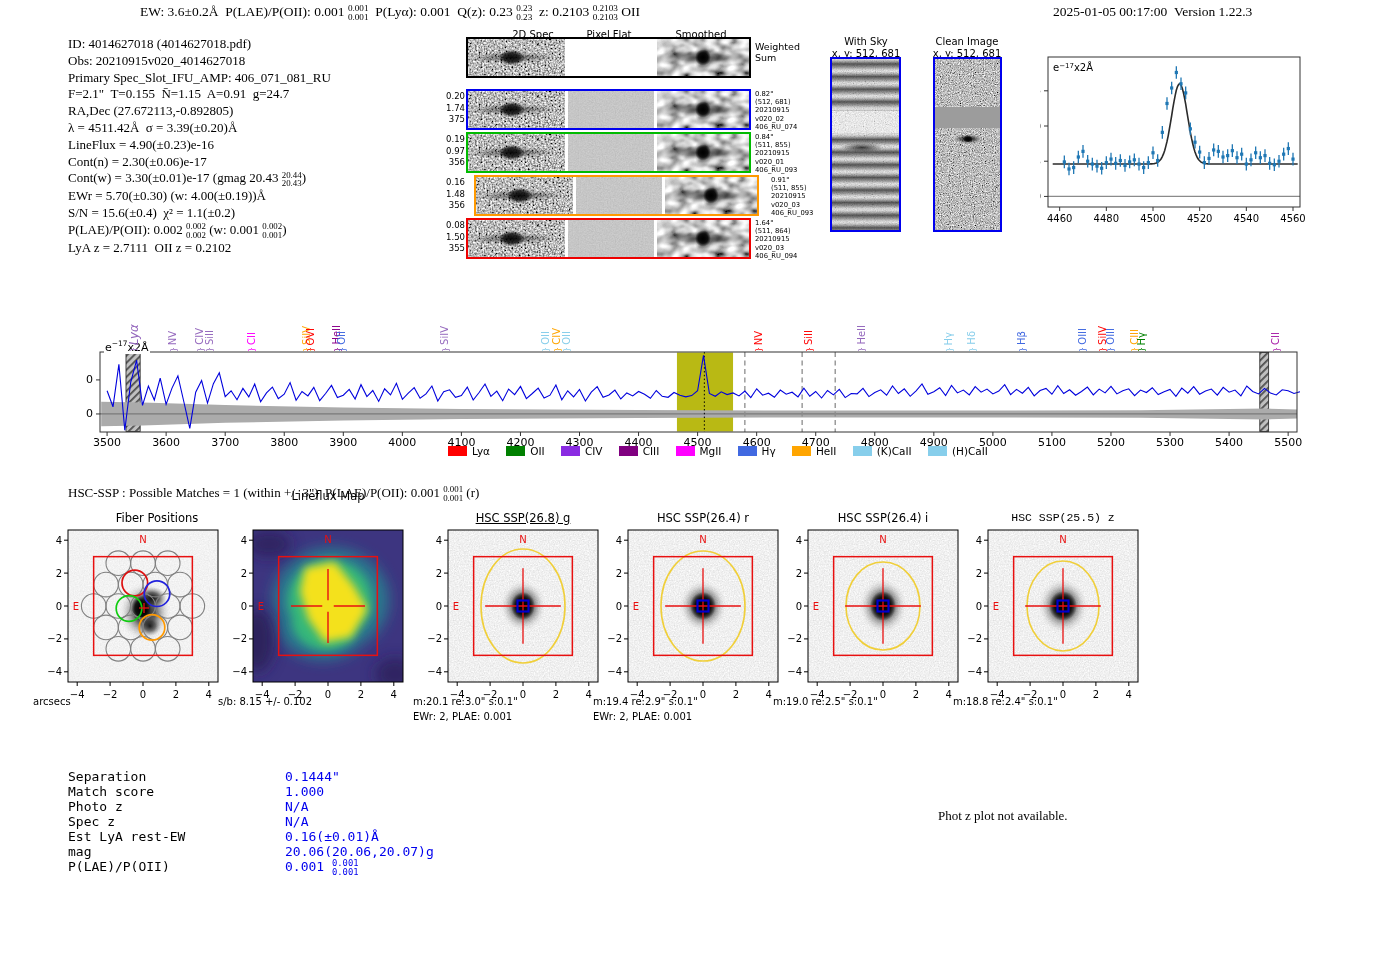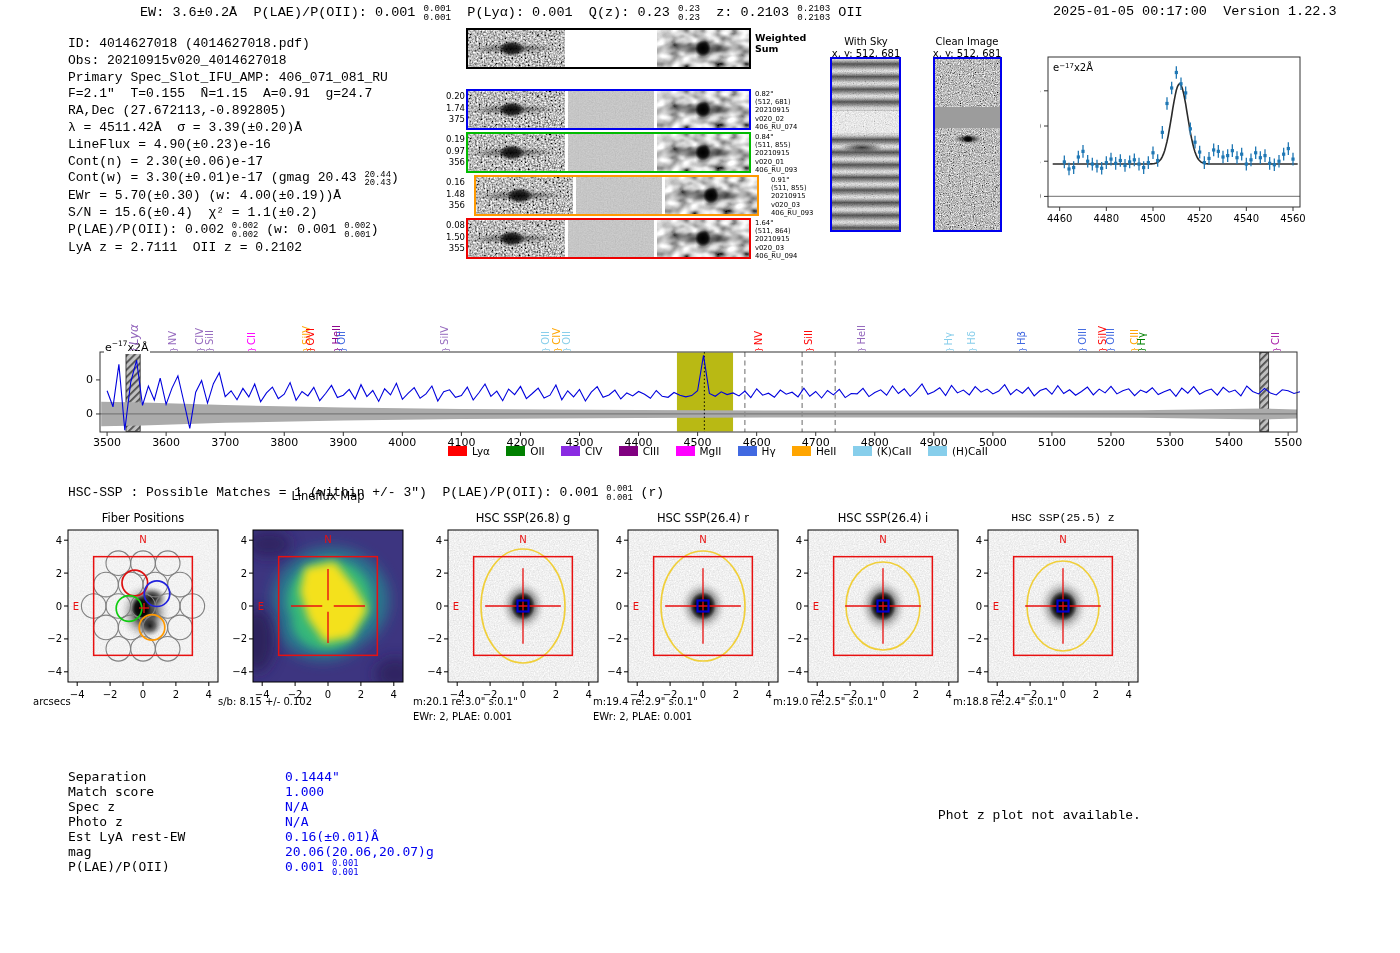--- a/index.html
+++ b/index.html
@@ -1,19 +1,19 @@
 <!DOCTYPE html>
 <html><head>
 <meta charset="utf-8">
 <style>
   html,body{margin:0;padding:0;}
   body{width:1400px;height:953px;background:#fff;position:relative;overflow:hidden;
        font-family:"DejaVu Sans", sans-serif;color:#000;}
   .abs{position:absolute;}
-  .mono{font-family:Liberation Mono, monospace;}
+  .mono{font-family:Liberation Serif, serif;}
   .pre{white-space:pre;}
   .hdr{font-size:13.5px;}
   .info-line{font-size:13px;line-height:16.8px;white-space:pre;}
   .frac{display:inline-block;vertical-align:-0.45em;line-height:1.0;font-size:0.68em;text-align:left;}
   .frac span{display:block;}
   .colhdr{font-size:10px;text-align:center;width:90px;}
   .spec-row{position:absolute;left:441px;display:flex;align-items:flex-start;}
   .spec-left{width:24px;margin-right:1px;font-size:8.5px;line-height:11.5px;text-align:right;padding-top:2px;font-family:"DejaVu Sans",sans-serif;}
   .spec-img{display:flex;gap:3px;background:#fff;}
   .spec-right{margin-left:4px;font-size:6.8px;line-height:8.2px;padding-top:1px;font-family:"DejaVu Sans",sans-serif;}
@@ -145,21 +145,21 @@
       <div class="info-line">EWr = 5.70(±0.30) (w: 4.00(±0.19))Å</div>
       <div class="info-line">S/N = 15.6(±0.4)  χ² = 1.1(±0.2)</div>
       <div class="info-line">P(LAE)/P(OII): 0.002 <span class="frac"><span>0.002</span><span>0.002</span></span> (w: 0.001 <span class="frac"><span>0.002</span><span>0.001</span></span>)</div>
       <div class="info-line">LyA z = 2.7111  OII z = 0.2102</div>
     </div>
 
   <div class="abs colhdr" style="left:488px;top:29px">2D Spec</div>
   <div class="abs colhdr" style="left:564px;top:29px">Pixel Flat</div>
   <div class="abs colhdr" style="left:656px;top:29px">Smoothed</div>
   <div id="spec2d-rows">
-      <div class="spec-row" style="top: 28px; font-weight: bold;">
+      <div class="spec-row" style="top: 37px;">
         <div class="spec-left"></div>
         <div class="spec-img" style="border:2px solid #000000">
           <svg width="97" height="37">
             <rect width="97" height="37" filter="url(#fGrain)"></rect>
             <ellipse cx="43.65" cy="18.5" rx="48.5" ry="6" fill="url(#gBlob)" opacity="0.55"></ellipse>
             <ellipse cx="43.65" cy="18.5" rx="13" ry="8" fill="url(#gBlobCore)" opacity="0.9"></ellipse>
           </svg>
           <svg width="86" height="37">
             <rect width="86" height="37" fill="#fff"></rect>
           </svg>
@@ -648,21 +648,21 @@
       </div>
       <div class="legend-item">
         <span class="legend-swatch" style="background: rgb(135, 206, 235);"></span>
         <span>(H)CaII</span>
       </div>
     </div>
 
   <div id="hsc-line" class="abs mono pre" style="left:68px;top:485px;font-size:13px">HSC-SSP : Possible Matches = 1 (within +/- 3")  P(LAE)/P(OII): 0.001 <span class="frac"><span>0.001</span><span>0.001</span></span> (r)</div>
 
   <div id="panels">
-      <div class="abs panel-title" style="left: 43px; top: 511px;">Fiber Positions</div>
+      <div class="abs panel-title" style="left: 57px; top: 511px;">Fiber Positions</div>
       <div class="abs panel-xlab" style="left: 33px; top: 696px;">arcsecs</div>
       <div class="abs" style="left: 42px; top: 528px;"><svg width="180" height="178" viewBox="0 0 180 178">
           <rect x="26" y="2" width="150" height="152" fill="#f6f6f6"></rect>
       <rect x="26" y="2" width="150" height="152" filter="url(#fLight)" opacity="0.55"></rect>
       <g clip-path="url(#clipPanel)">
         <ellipse cx="103" cy="84" rx="27" ry="31" fill="url(#gBlobSoft)"></ellipse>
         <ellipse cx="110" cy="70" rx="15" ry="11" fill="url(#gBlob)"></ellipse>
         <ellipse cx="108" cy="98" rx="11" ry="10" fill="url(#gBlob)" opacity="0.85"></ellipse>
         <ellipse cx="99" cy="80" rx="10" ry="13" fill="url(#gBlobCore)"></ellipse>
       </g>
@@ -760,21 +760,21 @@
           <text x="133.9" y="170" font-family="DejaVu Sans, sans-serif" fill="#000" font-size="10" text-anchor="middle">2</text>
           <line x1="22" y1="45.1" x2="26" y2="45.1" stroke="#000"></line>
           <text x="20" y="48.6" font-family="DejaVu Sans, sans-serif" fill="#000" font-size="10" text-anchor="end">2</text>
           <line x1="166.8" y1="154" x2="166.8" y2="158" stroke="#000"></line>
           <text x="166.8" y="170" font-family="DejaVu Sans, sans-serif" fill="#000" font-size="10" text-anchor="middle">4</text>
           <line x1="22" y1="12.200000000000003" x2="26" y2="12.200000000000003" stroke="#000"></line>
           <text x="20" y="15.700000000000003" font-family="DejaVu Sans, sans-serif" fill="#000" font-size="10" text-anchor="end">4</text>
           <text x="101" y="15" font-family="DejaVu Sans, sans-serif" fill="#e81010" font-size="10" text-anchor="middle">N</text>
           <text x="34" y="81.5" font-family="DejaVu Sans, sans-serif" fill="#e81010" font-size="10" text-anchor="middle">E</text>
         </svg></div>
-      <div class="abs panel-title" style="left: 423px; top: 511px;">HSC SSP(26.8) g</div>
+      <div class="abs panel-title" style="left: 423px; top: 511px; text-decoration: underline;">HSC SSP(26.8) g</div>
       <div class="abs panel-xlab" style="left: 413px; top: 696px;">m:20.1  re:3.0"  s:0.1"</div>
       <div class="abs panel-xlab" style="left: 413px; top: 711px;">EWr: 2, PLAE: 0.001</div>
       <div class="abs" style="left: 422px; top: 528px;"><svg width="180" height="178" viewBox="0 0 180 178">
           <rect x="26" y="2" width="150" height="152" filter="url(#fLight)"></rect>
           <ellipse cx="101" cy="78" rx="24" ry="27" fill="url(#gBlobSoft)"></ellipse>
           <ellipse cx="101" cy="78" rx="12" ry="14" fill="url(#gBlobCore)"></ellipse>
           <ellipse cx="101" cy="78" rx="42" ry="57" fill="none" stroke="#f0cf3a" stroke-width="1.6"></ellipse>
           <rect x="51.650000000000006" y="28.650000000000006" width="98.69999999999999" height="98.69999999999999" fill="none" stroke="#e81010" stroke-width="1.5"></rect>
           <line x1="101" y1="40.165000000000006" x2="101" y2="115.835" stroke="#e81010" stroke-width="1.3"></line>
           <line x1="63.165000000000006" y1="78" x2="138.83499999999998" y2="78" stroke="#e81010" stroke-width="1.3"></line>
@@ -907,21 +907,21 @@
           <line x1="22" y1="12.200000000000003" x2="26" y2="12.200000000000003" stroke="#000"></line>
           <text x="20" y="15.700000000000003" font-family="DejaVu Sans, sans-serif" fill="#000" font-size="10" text-anchor="end">4</text>
           <text x="101" y="15" font-family="DejaVu Sans, sans-serif" fill="#e81010" font-size="10" text-anchor="middle">N</text>
           <text x="34" y="81.5" font-family="DejaVu Sans, sans-serif" fill="#e81010" font-size="10" text-anchor="middle">E</text>
         </svg></div>
     </div>
 
   <div id="match-table" class="abs" style="left:68px;top:770px">
       <div class="mt-row"><span class="mt-label">Separation</span><span class="mt-value">0.1444"</span></div>
       <div class="mt-row"><span class="mt-label">Match score</span><span class="mt-value">1.000</span></div>
+      <div class="mt-row"><span class="mt-label">Photo z</span><span class="mt-value">N/A</span></div>
       <div class="mt-row"><span class="mt-label">Spec z</span><span class="mt-value">N/A</span></div>
-      <div class="mt-row"><span class="mt-label">Photo z</span><span class="mt-value">N/A</span></div>
       <div class="mt-row"><span class="mt-label">Est LyA rest-EW</span><span class="mt-value">0.16(±0.01)Å</span></div>
       <div class="mt-row"><span class="mt-label">mag</span><span class="mt-value">20.06(20.06,20.07)g</span></div>
       <div class="mt-row"><span class="mt-label">P(LAE)/P(OII)</span><span class="mt-value">0.001 <span class="frac"><span>0.001</span><span>0.001</span></span></span></div>
     </div>
   <div class="abs mono note-text" style="left:938px;top:808px">Phot z plot not available.</div>
 
 </div>
 
 </body></html>

